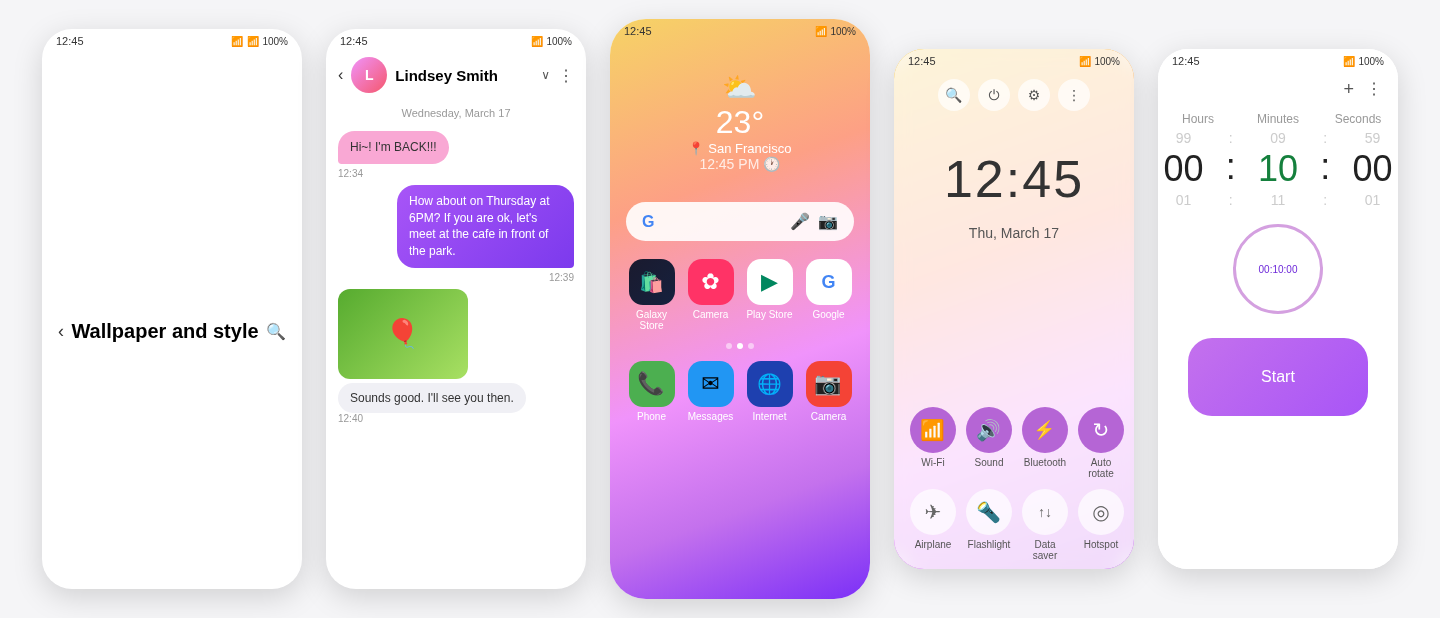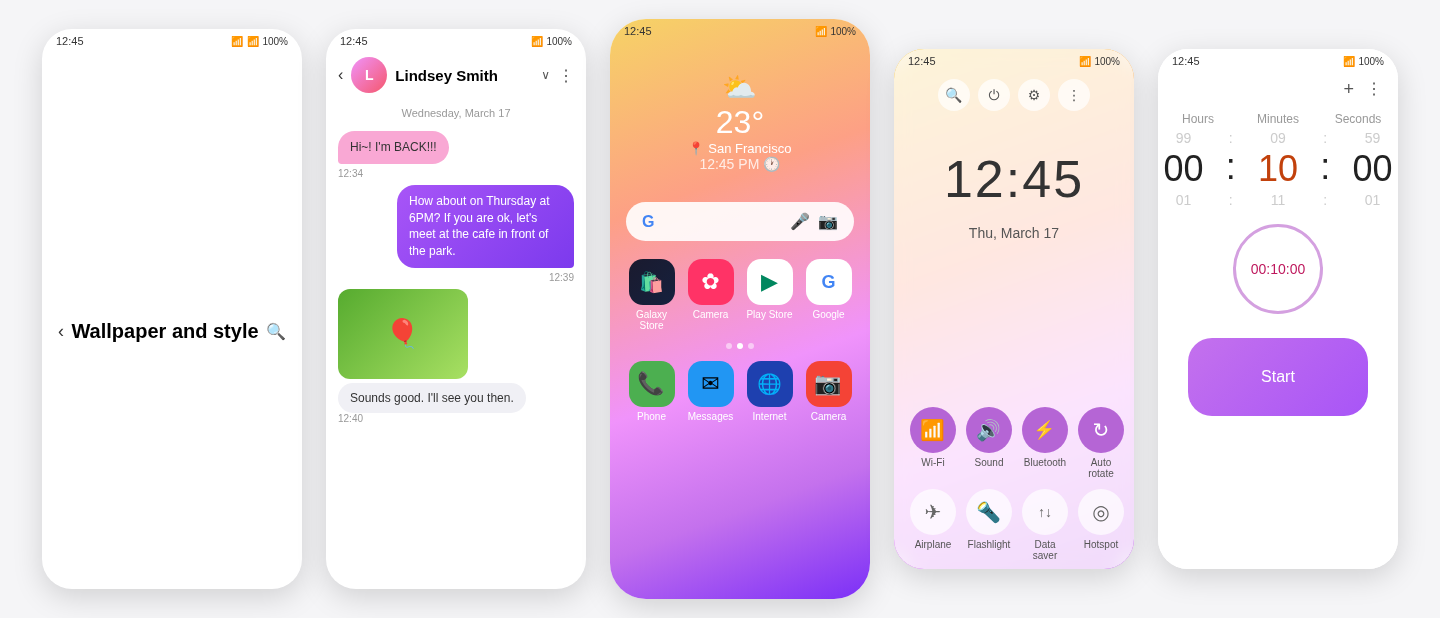--- a/index.html
+++ b/index.html
@@ -312,22 +312,22 @@
     .timer-circle-area {
       display: flex;
       justify-content: center;
       padding: 16px;
     }
     .timer-circle {
       width: 90px; height: 90px;
       border-radius: 50%;
       border: 3px solid #d4a0e0;
       display: flex; align-items: center; justify-content: center;
-      font-size: 14px;
-      color: #be185d;
+      font-size: 10px;
+      color: #6d28d9;
       font-weight: 500;
     }
     .start-btn {
       margin: 8px 30px;
       background: linear-gradient(135deg, #c471ed, #a855f7);
       color: #fff;
       border-radius: 24px;
       padding: 30px 0;
       text-align: center;
       font-size: 16px;
@@ -563,21 +563,21 @@
         <div style="font-size:14px;color:#ccc;text-align:center;">59</div>
       </div>
     </div>
 
     <div class="timer-display-row">
       <div class="timer-segment">
         <div style="font-size:36px;font-weight:300;color:#222;text-align:center;">00</div>
       </div>
       <div class="timer-sep">:</div>
       <div class="timer-segment">
-        <div style="font-size:36px;font-weight:300;color:#c2410c;text-align:center;">10</div>
+        <div style="font-size:36px;font-weight:300;color:#15803d;text-align:center;">10</div>
       </div>
       <div class="timer-sep">:</div>
       <div class="timer-segment">
         <div style="font-size:36px;font-weight:300;color:#222;text-align:center;">00</div>
       </div>
     </div>
 
     <div class="timer-display-row">
       <div class="timer-segment">
         <div style="font-size:14px;color:#ccc;text-align:center;">01</div>

